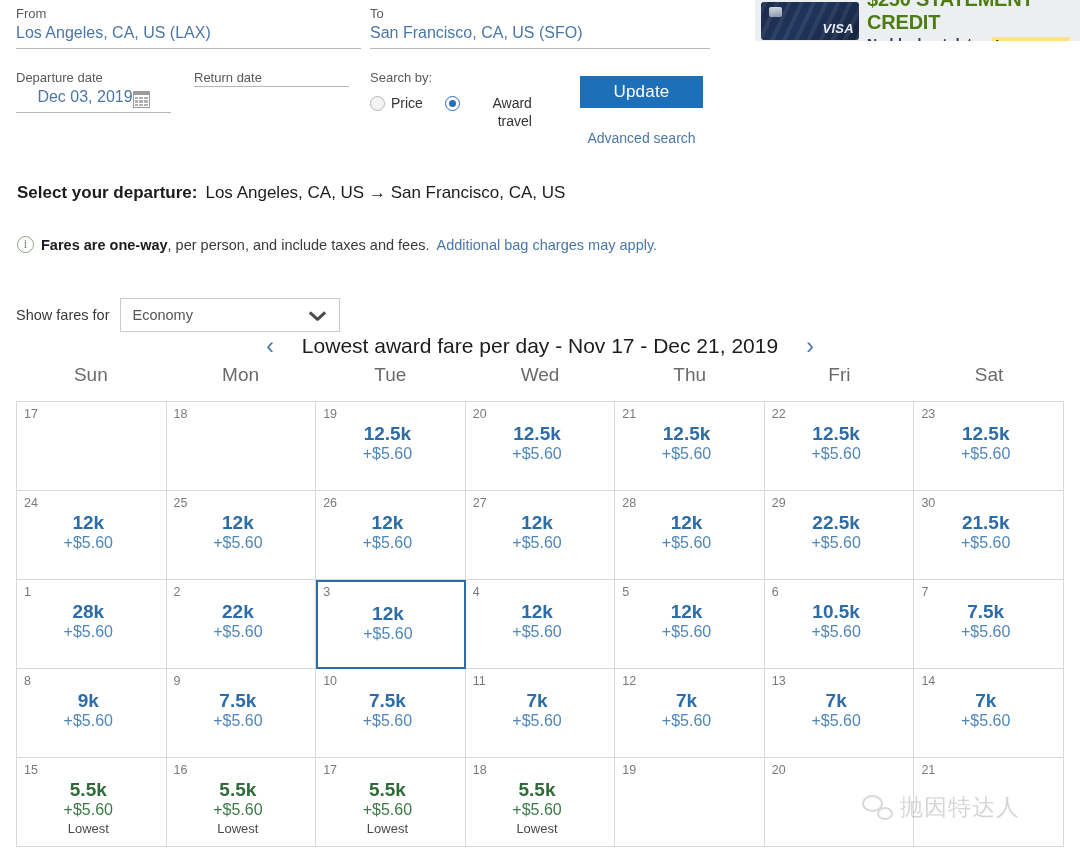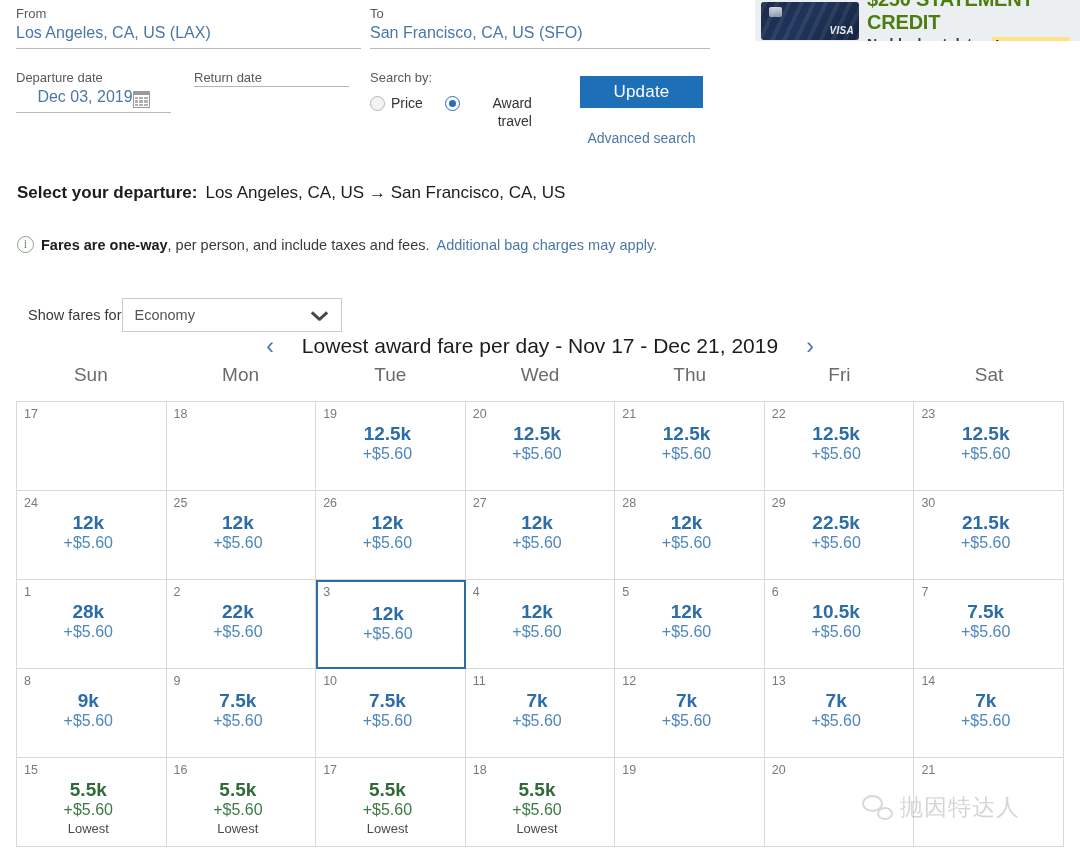--- a/index.html
+++ b/index.html
@@ -91,21 +91,21 @@
   }
   .ad-card::before {
     content:""; position:absolute; left:8px; top:5px; width:13px; height:10px;
     background: linear-gradient(180deg,#cfd6e0,#8d98ab); border-radius:2px;
   }
   .ad-card::after {
     content:""; position:absolute; left:-20px; top:-4px; width:120px; height:52px;
     background: repeating-linear-gradient(115deg, rgba(255,255,255,.07) 0 4px, rgba(255,255,255,0) 4px 11px);
   }
   .ad-card .visa {
-    position:absolute; right:5px; bottom:4px; font-size:10px; font-style:italic;
+    position:absolute; right:5px; bottom:4px; font-size:13px; font-style:italic;
     font-weight:bold; color:#e8ebf2; letter-spacing:.3px; z-index:2;
   }
   .ad-card .brand {
     position:absolute; right:6px; top:4px; font-size:6px; color:#aab4c6; z-index:2;
   }
   .ad-text { margin-left: 8px; line-height: 1.15; }
   .ad-line1 { font-size: 20px; font-weight: bold; color: #4d7c0f; letter-spacing: -.2px; }
   .ad-line2 { font-size: 14px; font-weight: bold; color: #243b53; margin-top: 2px; }
   .ad-learn {
     background: #ffe28a; color: #1a1a1a; font-weight: bold; font-size: 13px;
@@ -121,21 +121,21 @@
                 display: flex; align-items: center; gap: 7px; }
   .info-icon {
     width: 17px; height: 17px; border-radius: 50%; border: 1px solid #8aa383;
     color: #6f8a69; font-size: 12px; line-height: 15px; text-align: center;
     font-family: "Liberation Serif", serif; flex: 0 0 auto;
   }
   .fares-note b { font-weight: bold; color: #1c1c1c; }
   .fares-link { color: #4a77a8; cursor: pointer; }
 
   
-  .showfares { position: absolute; left: 28px; top: 298px; display: flex; align-items: center; gap: 0; }
+  .showfares { position: absolute; left: 16px; top: 298px; display: flex; align-items: center; gap: 10px; }
   .showfares-label { font-size: 14.5px; color: #3a3a3a; }
   .select-box {
     width: 220px; height: 34px; border: 1px solid #cacaca; background: #fff;
     display: flex; align-items: center; justify-content: space-between;
     padding: 0 10px 0 12px; cursor: pointer;
   }
   .select-val { font-size: 14.5px; color: #555; text-align: right; }
   .chev {
     width: 15px; height: 9px; position: relative; margin-right: 4px;
   }

